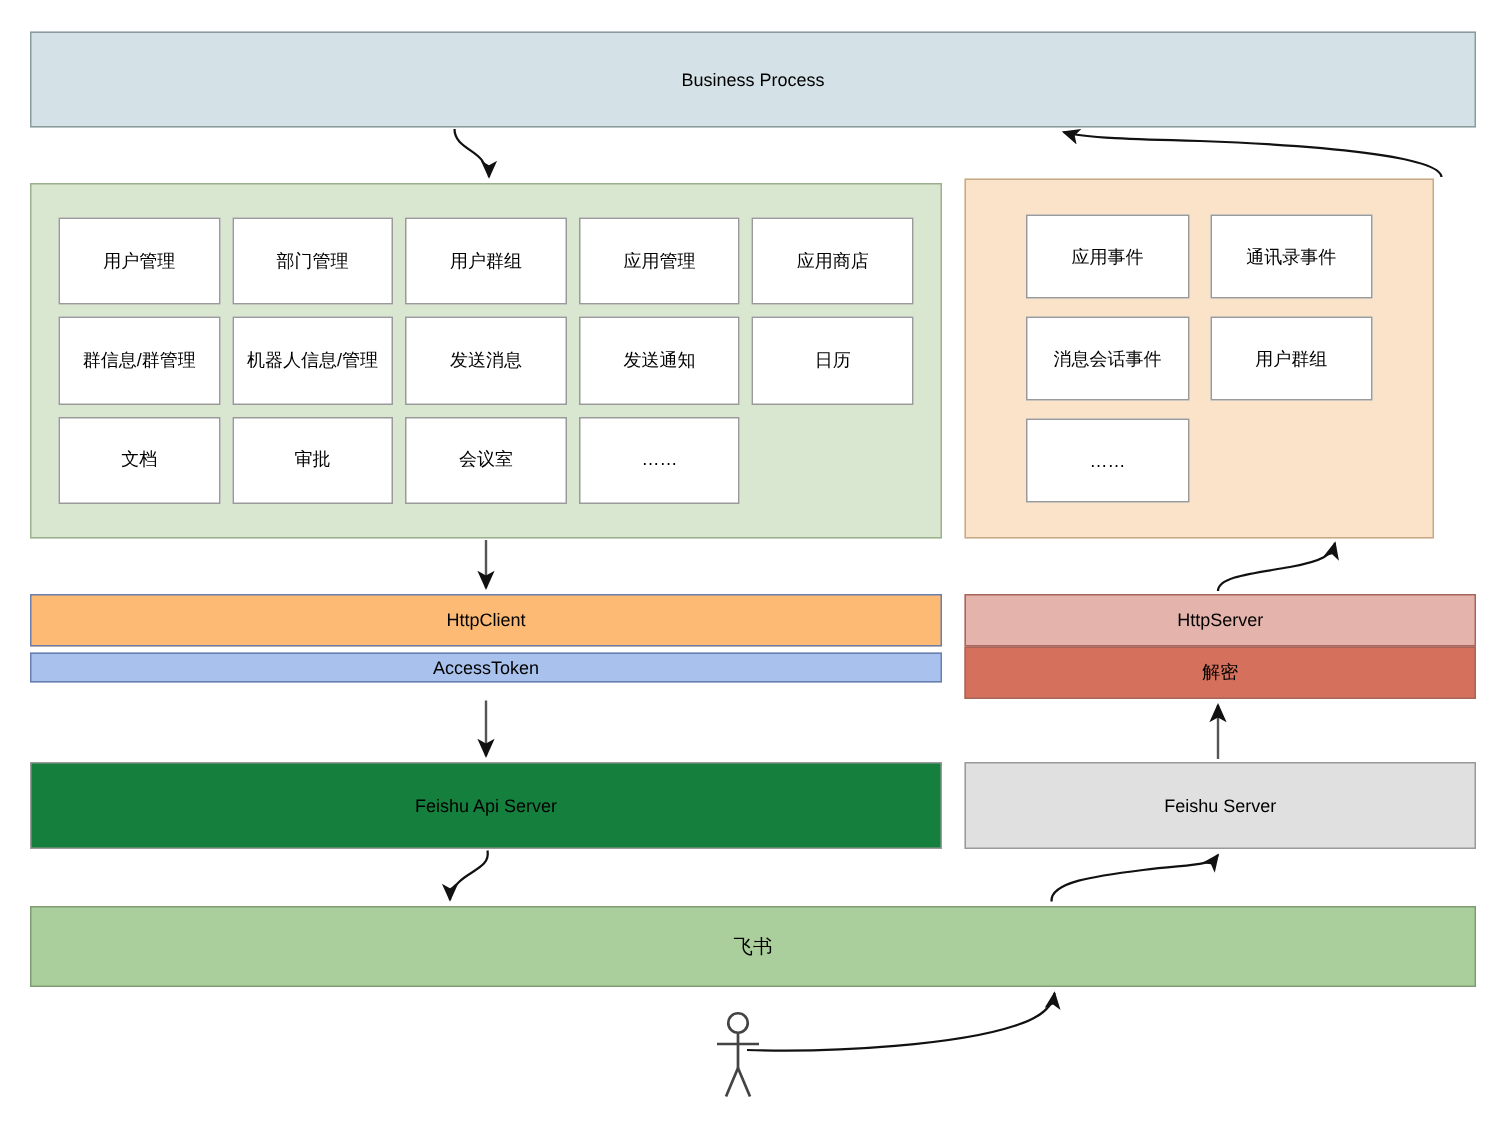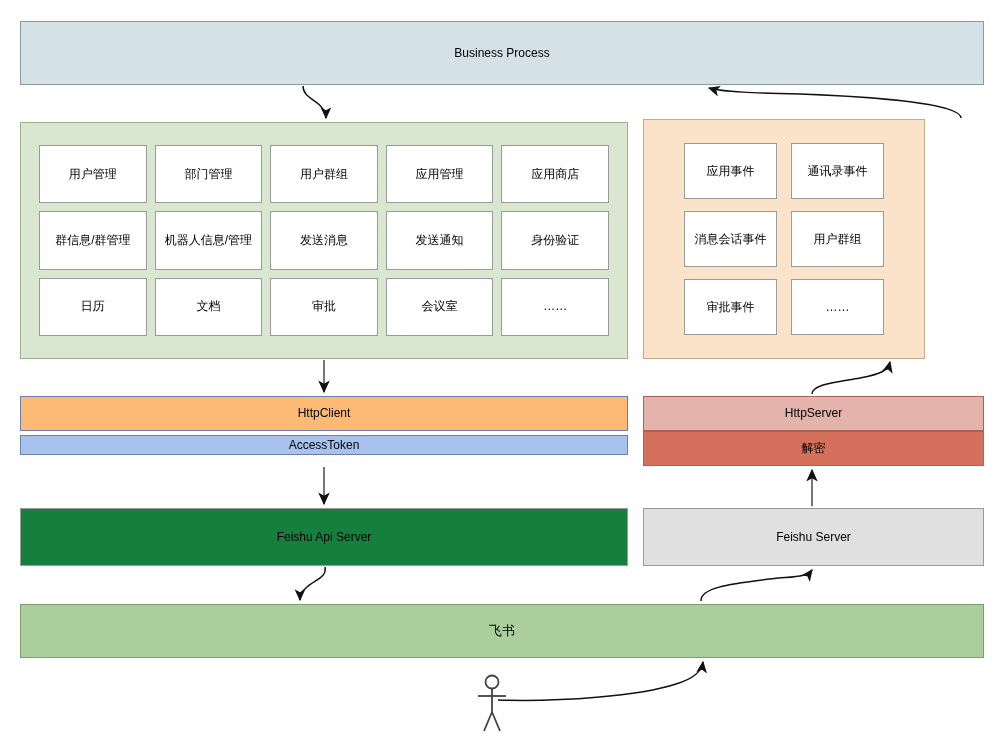--- a/index.html
+++ b/index.html
@@ -46,21 +46,21 @@
     top: 122px;
     width: 608px;
     height: 237px;
     background: #d9e7d1;
     border: 1.6px solid #9bb08c;
     display: block;
   }
   #event-panel {
     left: 643px;
     top: 119px;
-    width: 282px;
+    width: 313px;
     height: 240px;
     background: #fbe3c9;
     border: 1.6px solid #c7a98a;
     display: block;
   }
 
   .card-grid {
     position: absolute;
     left: 0; right: 0; top: 0; bottom: 0;
     display: grid;
@@ -145,36 +145,34 @@
     <div class="card-grid" id="api-grid">
       <div class="card">用户管理</div>
       <div class="card">部门管理</div>
       <div class="card">用户群组</div>
       <div class="card">应用管理</div>
       <div class="card">应用商店</div>
       <div class="card">群信息/群管理</div>
       <div class="card">机器人信息/管理</div>
       <div class="card">发送消息</div>
       <div class="card">发送通知</div>
-      <div class="card">身份验证</div>
       <div class="card">日历</div>
       <div class="card">文档</div>
       <div class="card">审批</div>
       <div class="card">会议室</div>
       <div class="card">……</div>
     </div>
   </div>
 
   <div class="node" id="event-panel">
     <div class="card-grid" id="event-grid">
       <div class="card">应用事件</div>
       <div class="card">通讯录事件</div>
       <div class="card">消息会话事件</div>
       <div class="card">用户群组</div>
-      <div class="card">审批事件</div>
       <div class="card">……</div>
     </div>
   </div>
 
   <div class="node" id="http-client">HttpClient</div>
   <div class="node" id="access-token">AccessToken</div>
   <div class="node" id="http-server">HttpServer</div>
   <div class="node" id="decrypt">解密</div>
 
   <div class="node" id="feishu-api-server">Feishu Api Server</div>

